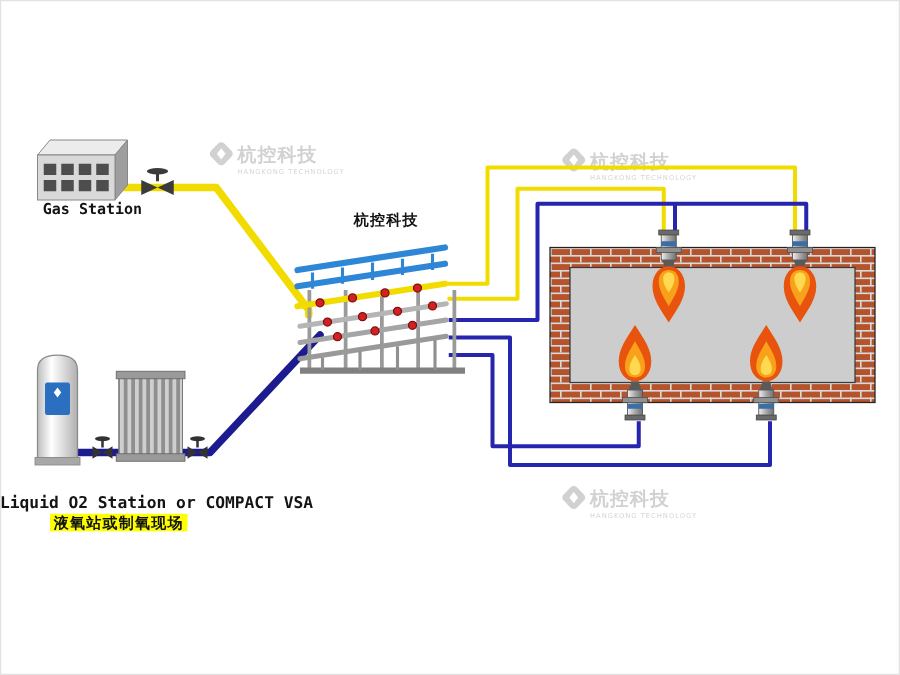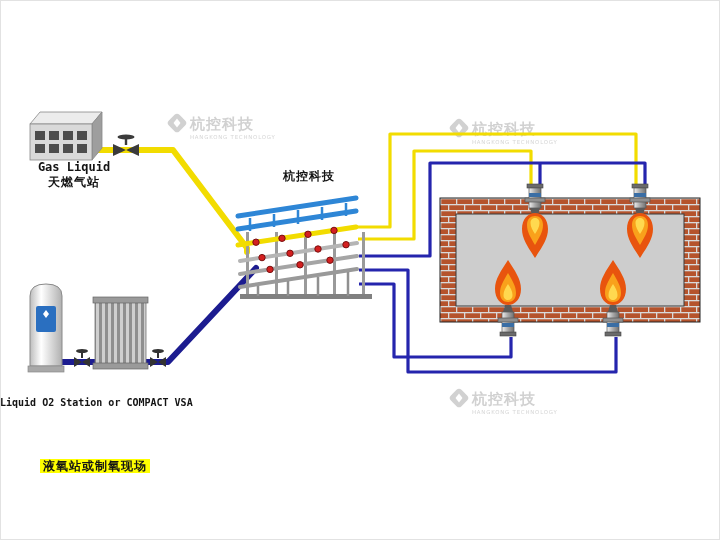--- a/index.html
+++ b/index.html
@@ -9,22 +9,22 @@
     font-family:"DejaVu Sans","Liberation Sans",sans-serif;
     text-decoration:underline;
   }
   .diagram-svg{position:absolute;left:0;top:0;}
   .label-group{
     position:absolute;text-align:center;color:#141414;font-weight:bold;
     font-family:"DejaVu Sans Mono","Liberation Mono",monospace;line-height:14px;
   }
   .label-en{font-size:12px;white-space:nowrap;}
   .label-zh{font-size:12px;letter-spacing:1px;white-space:nowrap;margin-top:1px;}
-  .label-group.small .label-en{font-size:10px;}
-  .hl{display:inline-block;padding:0 3px;margin-top:48px;}
+  .label-group.small .label-en{font-size:13px;}
+  .hl{display:inline-block;padding:0 3px;}
   .wm-text{font-family:"DejaVu Sans","Liberation Sans",sans-serif;}
 </style>
 </head>
 <body>
 
 <div class="canvas">
 
   <svg class="diagram-svg" width="720" height="540" viewBox="0 0 720 540">
     <defs>
       <pattern id="brickPat" width="16" height="12" patternUnits="userSpaceOnUse">
@@ -199,22 +199,21 @@
       <use href="#burnerDev" transform="translate(508,336) scale(1,-1)"></use>
       <use href="#flame" transform="translate(508,296)"></use>
     </g>
     <g>
       <use href="#burnerDev" transform="translate(613,336) scale(1,-1)"></use>
       <use href="#flame" transform="translate(613,296)"></use>
     </g>
   </svg>
 
   <div class="label-group" style="left:14px;top:160px;width:120px">
-    <div class="label-en">Gas Liquid</div>
-    <div class="label-zh">天燃气站</div>
+    <div class="label-en">Gas Station</div>
   </div>
 
   <div class="label-group" style="left:245px;top:168px;width:128px">
     <div class="label-zh">杭控科技</div>
   </div>
 
   <div class="label-group small" style="left:0px;top:396px;width:190px">
     <div class="label-en">Liquid O2 Station or COMPACT VSA</div>
     <div class="label-zh">
       <span class="hl" style="background:#ffff00">液氧站或制氧现场</span>

